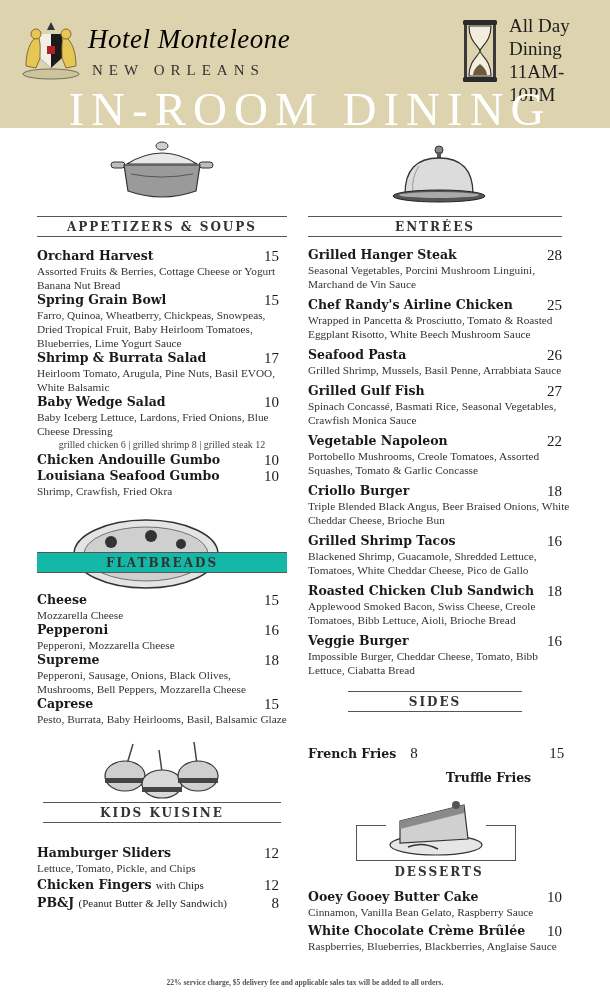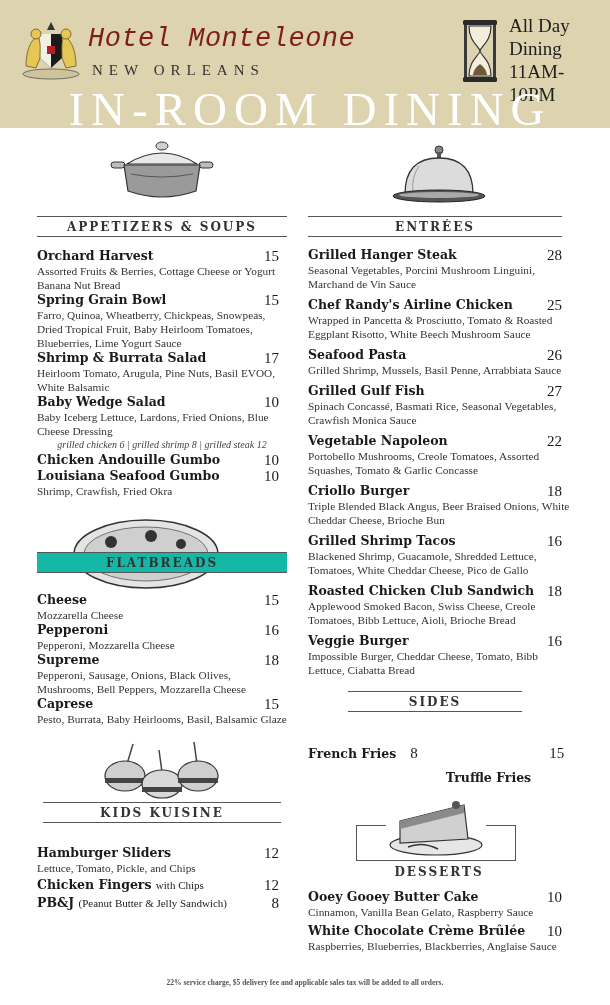--- a/index.html
+++ b/index.html
@@ -1,39 +1,39 @@
 <!DOCTYPE html>
 <html><head>
 <meta charset="utf-8">
 <style>
   * { box-sizing: border-box; margin: 0; padding: 0; }
   html, body { width: 610px; height: 1005px; background: #ffffff; overflow: hidden; }
   body { font-family: "DejaVu Serif", serif; color: #1c1c1c; position: relative; }
 
   .header { position: absolute; left: 0; top: 0; width: 610px; height: 128px; background: #ddd3ae; }
   .crest { position: absolute; left: 18px; top: 20px; width: 66px; height: 60px; }
-  .brand-script { position: absolute; left: 88px; top: 24px; font-family: Liberation Mono, monospace; font-style: italic; font-size: 27px; color: #7f1d1d; letter-spacing: 0.5px; }
+  .brand-script { position: absolute; left: 88px; top: 24px; font-family: Liberation Serif, serif; font-style: italic; font-size: 27px; color: #000000; letter-spacing: 0.5px; }
   .brand-city { position: absolute; left: 92px; top: 62px; font-family: "Liberation Serif", serif; font-size: 15px; letter-spacing: 6px; color: #333; }
   .hourglass { position: absolute; left: 460px; top: 18px; width: 40px; height: 66px; }
   .hours { position: absolute; left: 509px; top: 14px; font-family: "Liberation Serif", serif; font-size: 19px; line-height: 23px; color: #1e1e1e; }
   .title { position: absolute; left: 0; width: 610px; top: 84px; text-align: center; font-family: "Liberation Serif", serif; font-size: 47px; letter-spacing: 7px; color: #ffffff; line-height: 50px; padding-left: 10px; }
 
   .col { position: absolute; top: 140px; }
   .col-left { left: 37px; width: 250px; }
   .col-right { left: 308px; width: 262px; }
 
   .section-head { position: relative; text-align: center; }
   .section-illus { display: block; margin: 0 auto; }
   .section-bar { border-top: 1.5px solid #555; border-bottom: 1.5px solid #555; padding: 3px 0 2px; font-family: "DejaVu Serif", serif; font-weight: bold; font-size: 12px; letter-spacing: 2px; color: #333; text-align: center; }
 
   .item { position: relative; }
   .item-name { font-family: "DejaVu Serif", serif; font-weight: bold; font-size: 12.5px; color: #1a1a1a; line-height: 16px; }
   .item-price { position: absolute; right: 8px; top: 0; font-family: "Liberation Serif", serif; font-size: 15px; line-height: 16px; color: #1a1a1a; }
   .item-desc { font-family: "Liberation Serif", serif; font-size: 11.3px; line-height: 14px; color: #333; }
-  .addons { font-family: "Liberation Serif", serif; font-size: 10px; color: #444; text-align: center; line-height: 14px; font-style: italic; }
+  .addons { font-family: "Liberation Serif", serif; font-size: 10px; color: #444; text-align: center; line-height: 14px; }
   .with { font-family: "Liberation Serif", serif; font-weight: normal; font-size: 11px; }
 
   .sides-row { display: flex; align-items: center; font-family: "DejaVu Serif", serif; font-weight: bold; font-size: 12.5px; text-align: center; }
   .sides-row .p { font-family: "Liberation Serif", serif; font-weight: normal; font-size: 15px; }
 
   .footer { position: absolute; left: 0; width: 610px; top: 978px; text-align: center; font-family: "Liberation Serif", serif; font-size: 7.5px; color: #555; font-weight: bold; }
 </style>
 </head>
 <body>
 

